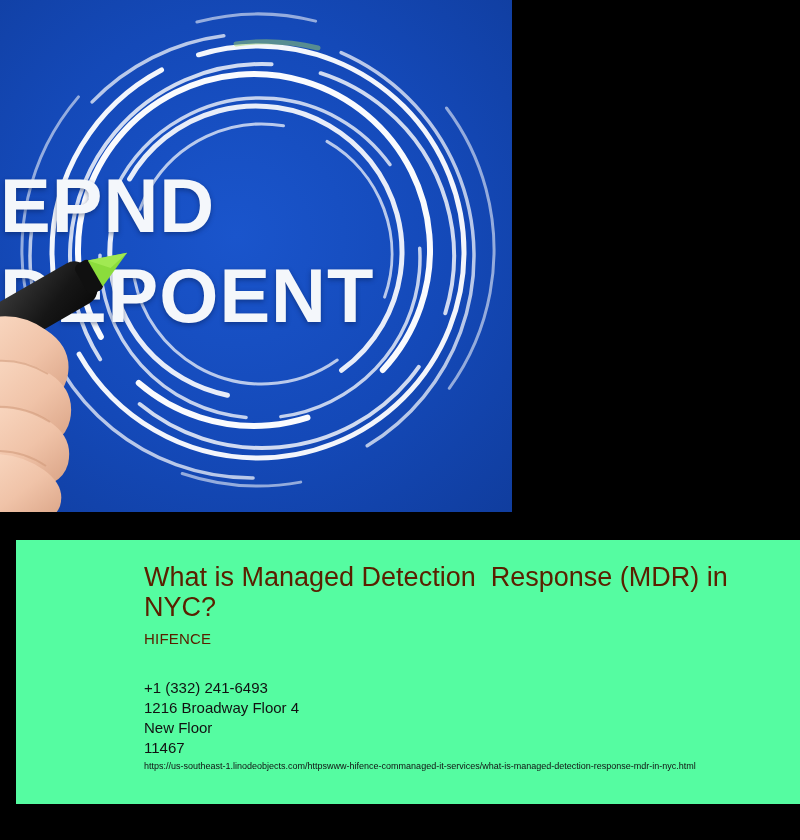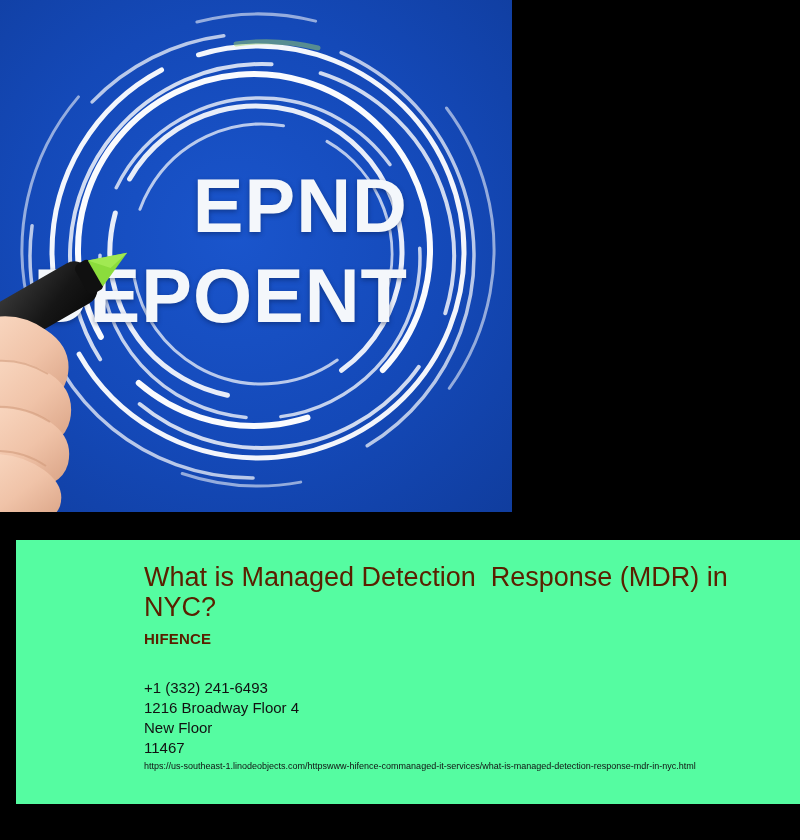--- a/index.html
+++ b/index.html
@@ -33,21 +33,21 @@
   }
   .ring-layer {
     position: absolute;
     left: 0; top: 0;
     width: 512px; height: 512px;
   }
   .hero-word {
     position: absolute;
     left: 0;
     width: 408px;
-    text-align: right;
+    text-align: left;
     color: #f4f7fb;
     font-family: "Liberation Sans", sans-serif;
     font-weight: 700;
     letter-spacing: 1px;
     line-height: 1;
     text-shadow: 0 2px 5px rgba(5,25,70,.45);
     white-space: nowrap;
   }
   #hero-word-1 { top: 168px; font-size: 76px; }
   #hero-word-2 { top: 258px; font-size: 76px; }
@@ -76,21 +76,21 @@
     line-height: 30px;
     letter-spacing: 0px;
     white-space: pre-wrap;
   }
   #brand {
     position: absolute;
     left: 128px;
     top: 90px;
     color: #5a2000;
     font-size: 15px;
-    font-weight: 700;
+    font-weight: 400;
     letter-spacing: .2px;
   }
   #contact-block {
     position: absolute;
     left: 128px;
     top: 138px;
     color: #111111;
     font-size: 15px;
     line-height: 20px;
   }

